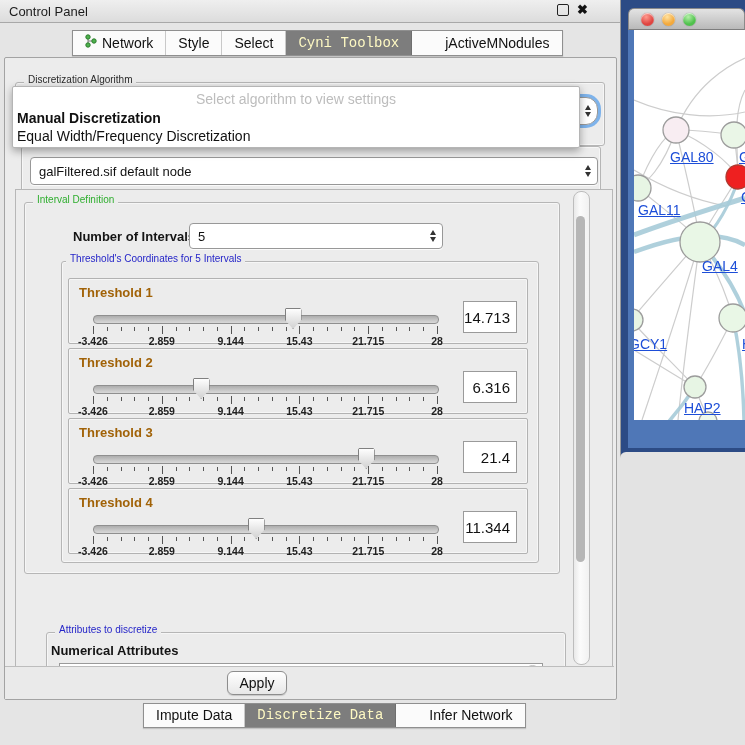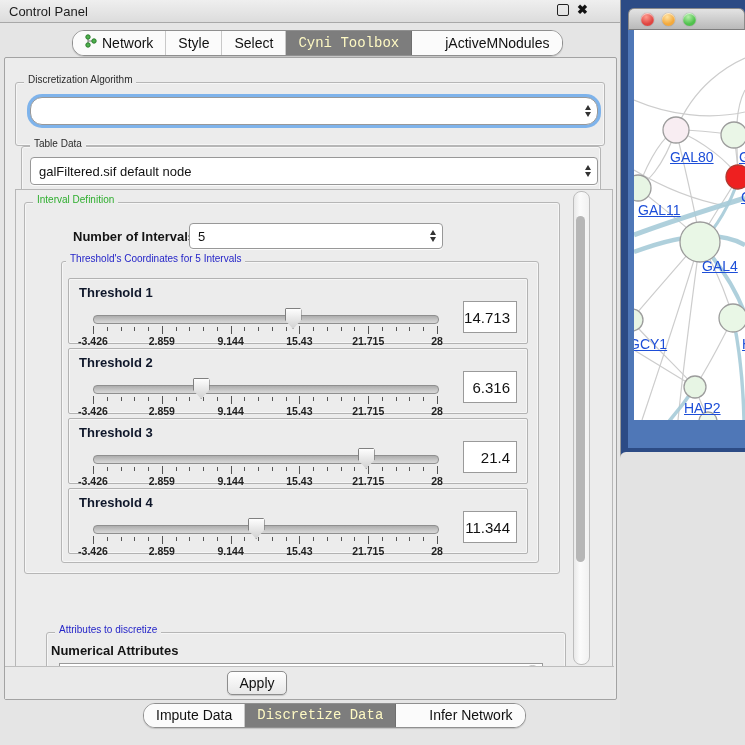--- a/index.html
+++ b/index.html
@@ -8,21 +8,21 @@
   .abs{position:absolute;}
   
   #cp{left:0;top:0;width:620px;height:745px;background:#e5e5e5;border-right:1px solid #9a9a9a;}
   #cp-titlebar{left:0;top:0;width:620px;height:22px;background:linear-gradient(#efefef,#dcdcdc);
     border-bottom:1px solid #a8a8a8;display:flex;align-items:center;}
   #cp-title{font-size:13px;color:#1c1c1c;padding-left:9px;}
   #cp-title-icons{position:absolute;right:32px;top:3px;display:flex;gap:8px;align-items:center;}
   .float-icon{width:10px;height:10px;border:1.6px solid #222;border-radius:2px;}
   .close-icon{font-size:13px;font-weight:bold;color:#111;line-height:14px;}
   
-  .tabgroup{display:flex;border:1px solid #8f8f8f;border-radius:12px;overflow:hidden;
+  .tabgroup{display:flex;border:1px solid #8f8f8f;border-radius:0;overflow:hidden;
     background:#fbfbfb;box-shadow:0 1px 1px rgba(0,0,0,.15);}
   .tab{font-size:14px;color:#111;padding:3px 12px 4px 12px;display:flex;align-items:center;gap:5px;
     border-right:1px solid #c9c9c9;background:#fbfbfb;white-space:nowrap;}
   .tab:last-child{border-right:none;margin-left:21px;}
   .tab.sel{background:#7d7d7d;color:#fef9c3;border-right-color:#6f6f6f;font-family:Liberation Mono, monospace;}
   
   #cp-main{left:4px;top:57px;width:611px;height:641px;background:#ececec;border:1px solid #a3a3a3;border-radius:2px;}
   .groupbox{border:1px solid #b6b6b6;border-radius:3px;box-shadow:inset 0 0 0 1px rgba(255,255,255,.5);}
   .gtitle{position:absolute;top:-9px;left:8px;background:#ececec;padding:0 4px;font-size:10px;color:#2a2a2a;white-space:nowrap;}
   .gtitle.green{color:#2fae2f;}
@@ -35,21 +35,21 @@
   .tri-dn{width:0;height:0;border-left:3.5px solid transparent;border-right:3.5px solid transparent;border-top:5px solid #333;}
   
   #algo-popup{left:12px;top:86px;width:566px;background:#fff;border:1px solid #b5b5b5;border-radius:2px;
     box-shadow:0 3px 8px rgba(0,0,0,.35);z-index:40;padding-bottom:2px;}
   .pop-placeholder{font-size:14px;color:#bdbdbd;text-align:center;padding:4px 0 2px 0;}
   .pop-item{font-size:14px;color:#111;padding:1px 4px;}
   .pop-item.bold{font-weight:bold;}
   
   .thr-box{position:absolute;left:6px;width:458px;height:64px;border:1px solid #b2b2b2;border-radius:2px;
     box-shadow:inset 0 0 0 1px rgba(255,255,255,.5);}
-  .thr-label{position:absolute;left:10px;top:6px;font-size:13px;font-weight:bold;color:#0f172a;}
+  .thr-label{position:absolute;left:10px;top:6px;font-size:13px;font-weight:bold;color:#a16207;}
   .thr-track{position:absolute;left:24px;top:36px;width:344px;height:7px;border-radius:4px;
     background:linear-gradient(#adadad,#d9d9d9);border:1px solid #8f8f8f;}
   .thr-thumb{position:absolute;top:29px;width:15px;height:19px;margin-left:-7px;
     background:linear-gradient(#fefefe,#d2d2d2);border:1px solid #808080;
     clip-path:polygon(8% 0,92% 0,100% 10%,100% 55%,50% 100%,0 55%,0 10%);}
   .tickrow{position:absolute;left:24px;top:47px;width:344px;height:9px;}
   .tick{position:absolute;top:0;width:1px;background:#555;}
   .tick.major{height:8px;}
   .tick.minor{height:4px;top:1px;}
   .ticklabels{position:absolute;left:24px;top:56px;width:344px;height:12px;}
@@ -340,39 +340,46 @@
             </div>
           </div>
         </div>
       </div>
 
       <div class="vscroll abs" style="left:568px;top:133px;width:15px;height:472px;">
         <div class="vthumb" style="top:24px;height:346px;"></div>
       </div>
 
       <div class="abs" style="left:0px;top:608px;width:609px;height:32px;border-top:1px solid #bdbdbd;background:#eaeaea;">
-        <div class="btn abs" style="left:222px;top:4px;width:58px;height:22px;line-height:22px;">Apply</div>
+        <div class="btn abs" style="left:222px;top:4px;width:58px;height:22px;line-height:22px;border-radius:6px;">Apply</div>
       </div>
     </div>
 
     <div class="abs" style="left:143px;top:703px;">
       <div class="tabgroup" id="bottom-tabs">
           <div class="tab">
             <span>Impute Data</span>
           </div>
           <div class="tab sel">
             <span>Discretize Data</span>
           </div>
           <div class="tab">
             <span>Infer Network</span>
           </div>
         </div>
     </div>
   </div>
 
+  <div id="algo-popup" class="abs">
+    <div class="pop-placeholder">Select algorithm to view settings</div>
+    <div id="popup-items">
+        <div class="pop-item bold">Manual Discretization</div>
+        <div class="pop-item">Equal Width/Frequency Discretization</div>
+      </div>
+  </div>
 
   <div id="net-titlebar" class="abs">
     <span class="tl" id="tl-red" style="background: radial-gradient(circle at 40% 30%, rgb(255, 154, 142), rgb(223, 68, 64) 60%);"></span>
     <span class="tl" id="tl-yellow" style="background: radial-gradient(circle at 40% 30%, rgb(255, 226, 160), rgb(243, 169, 60) 60%);"></span>
     <span class="tl" id="tl-green" style="background: radial-gradient(circle at 40% 30%, rgb(180, 240, 168), rgb(79, 193, 76) 60%);"></span>
   </div>
   <div id="net-body" class="abs"></div>
   <div id="net-canvas" class="abs">
     <svg id="net-svg" width="111" height="390" viewBox="0 0 111 390">
         <path d="M42,100 C60,55 95,35 111,28" fill="none" stroke="#cdcdcd" stroke-width="1.2"></path>

